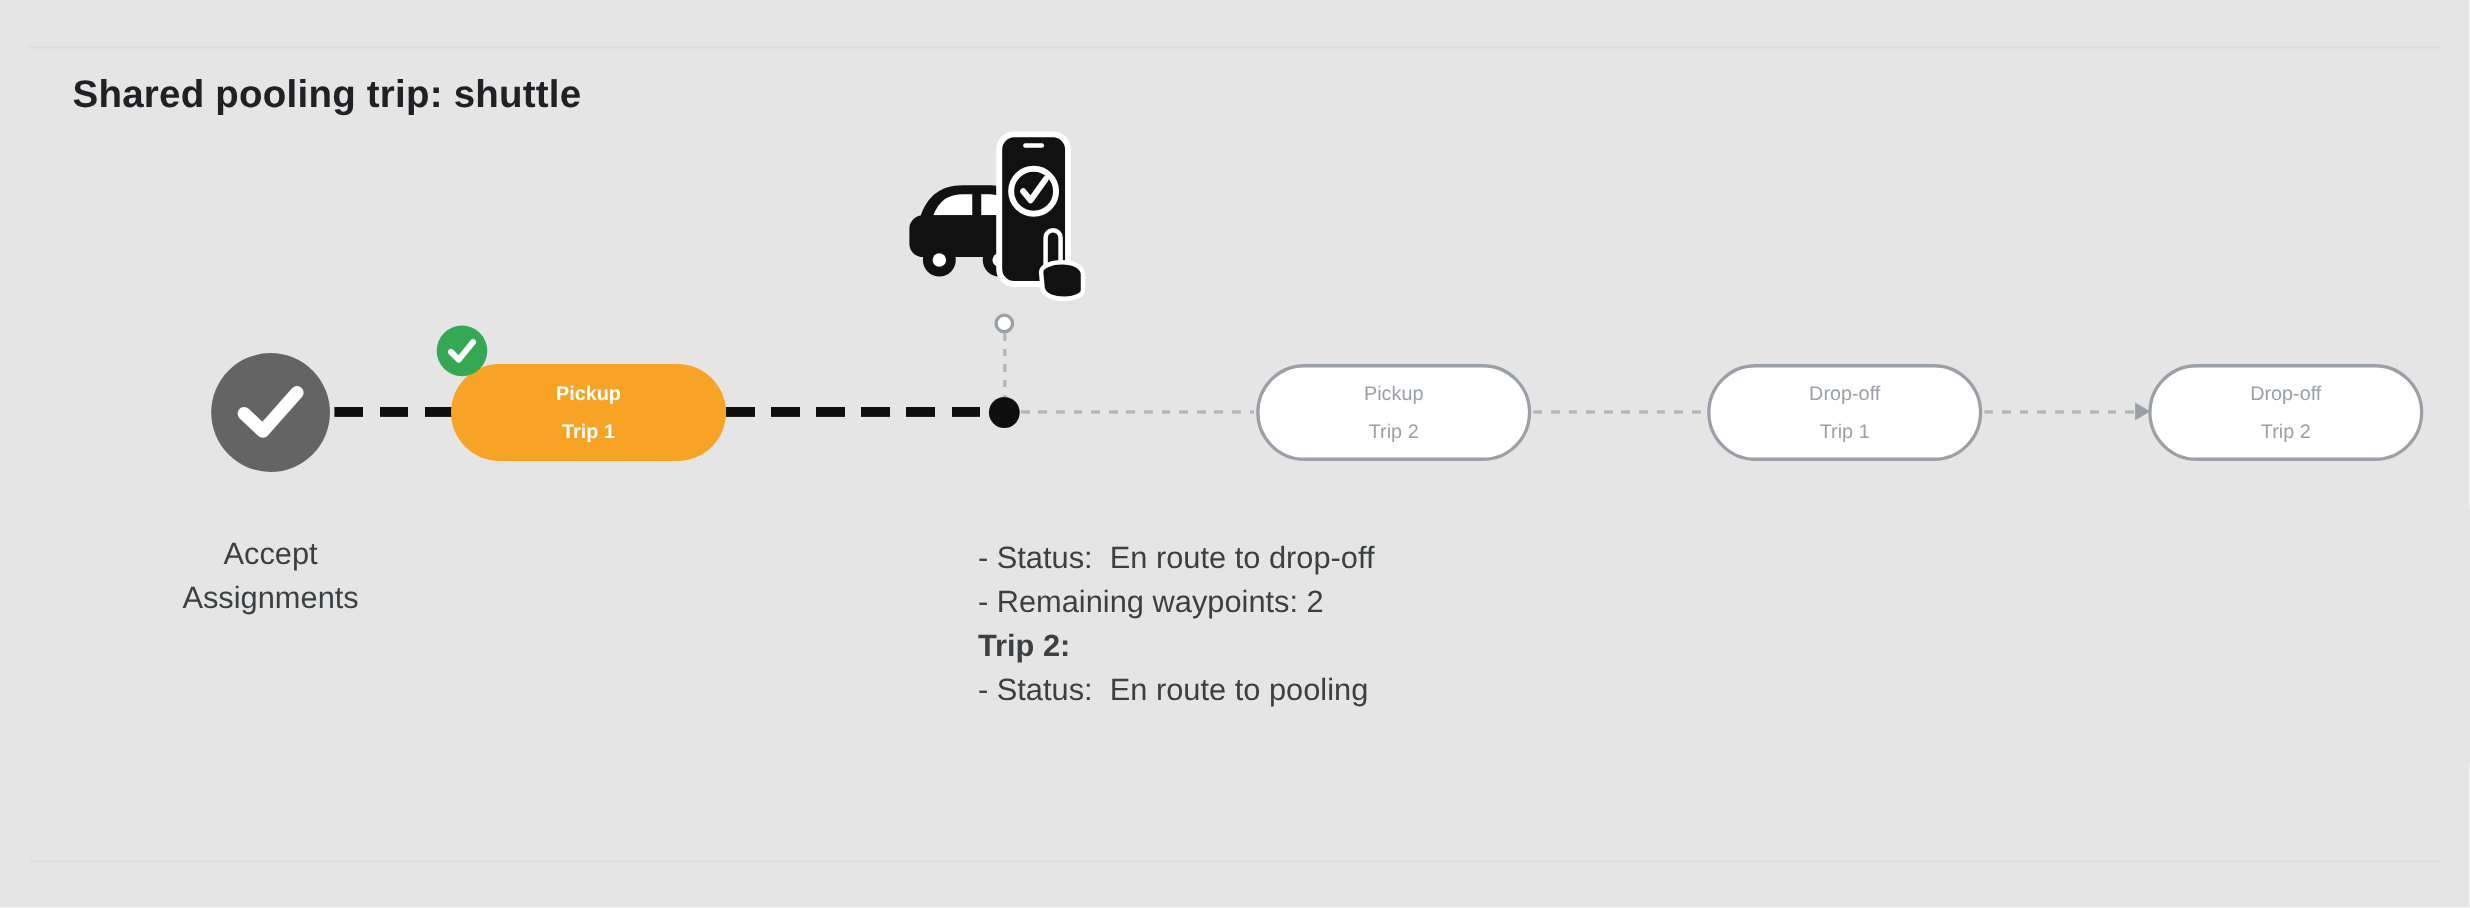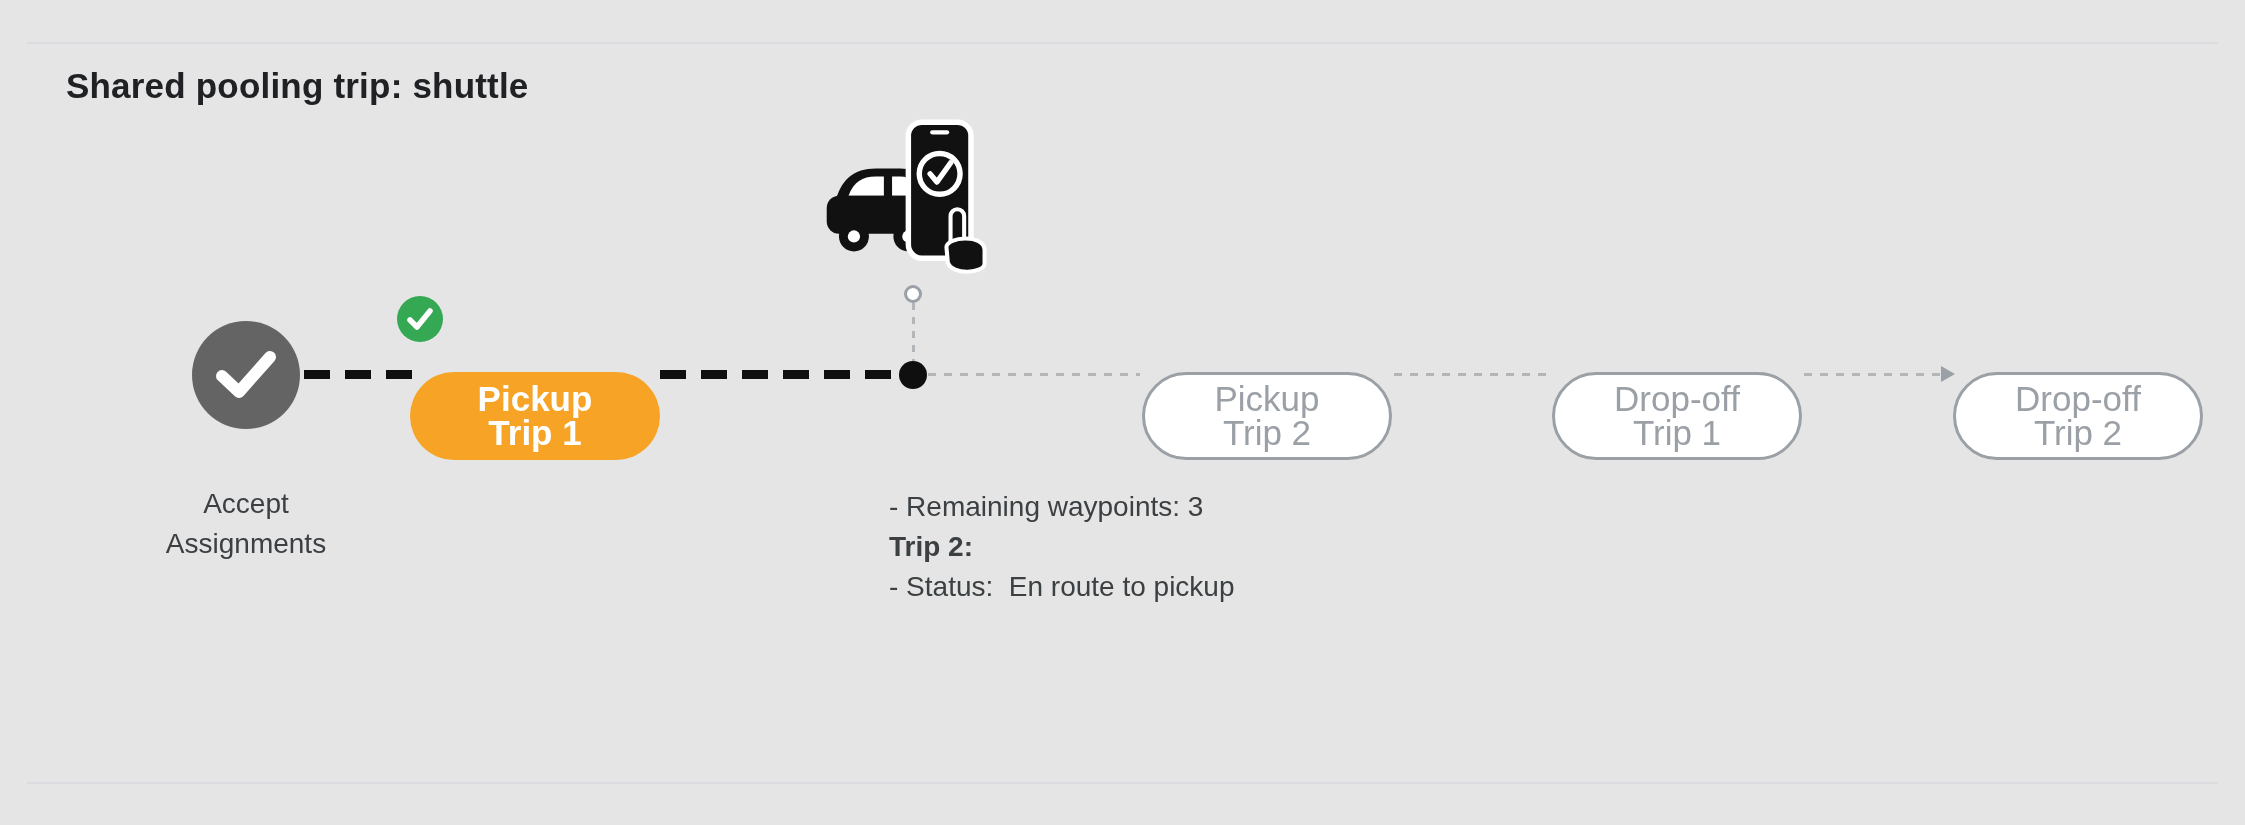--- a/index.html
+++ b/index.html
@@ -14,21 +14,21 @@
 
   
   .accept-circle { position: absolute; left: 192px; top: 321px; width: 108px; height: 108px; border-radius: 50%;
                    background: #646464; display: flex; align-items: center; justify-content: center; }
   .accept-label { position: absolute; left: 96px; top: 443px; width: 300px; text-align: center;
                   font-size: 28px; line-height: 40px; color: #3C4043; margin-top: 41px; }
 
   
   .pill { position: absolute; top: 331px; width: 250px; height: 88px; border-radius: 46px; box-sizing: border-box;
           display: flex; flex-direction: column; align-items: center; justify-content: center;
-          font-size: 35px; line-height: 34px; font-weight: bold; text-align: center; margin-top: 41px; }
+          font-size: 18px; line-height: 34px; font-weight: bold; text-align: center; }
   .pill.active { background: #F7A325; color: #ffffff; }
   .pill.future { background: #ffffff; border: 3px solid #9AA0A6; color: #9AA0A6; font-weight: 500; }
   .pill-1 { left: 410px; }
   .pill-2 { left: 1142px; }
   .pill-3 { left: 1552px; }
   .pill-4 { left: 1953px; }
 
   
   .check-badge { position: absolute; left: 397px; top: 296px; width: 46px; height: 46px; border-radius: 50%;
                  background: #34A853; display: flex; align-items: center; justify-content: center; }
@@ -136,18 +136,19 @@
   <div class="pill future pill-3">
     <div>Drop-off</div>
     <div>Trip 1</div>
   </div>
   <div class="pill future pill-4">
     <div>Drop-off</div>
     <div>Trip 2</div>
   </div>
 
   <div class="trip-status">
-    <div class="line">- Remaining waypoints: 3</div>
+    <div class="line">- Status:  En route to drop-off</div>
+    <div class="line">- Remaining waypoints: 2</div>
     <div class="bold line">Trip 2:</div>
-    <div class="line">- Status:  En route to pickup</div>
+    <div class="line">- Status:  En route to pooling</div>
   </div>
 
 </div>
 
 </body></html>

